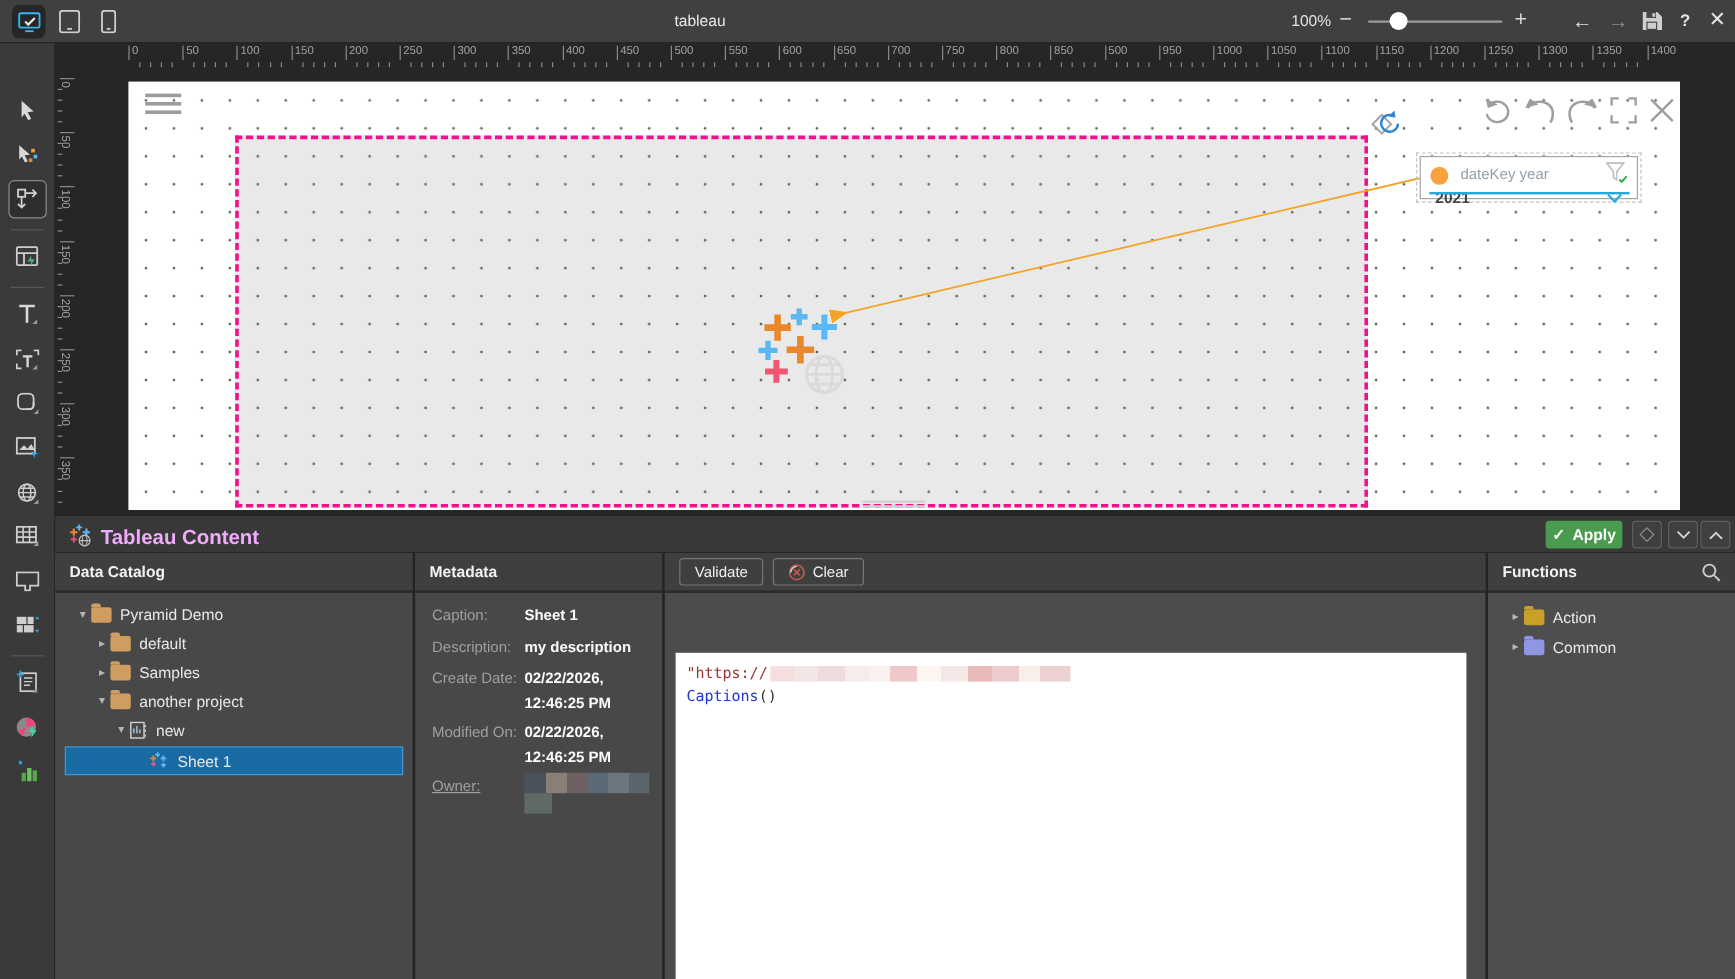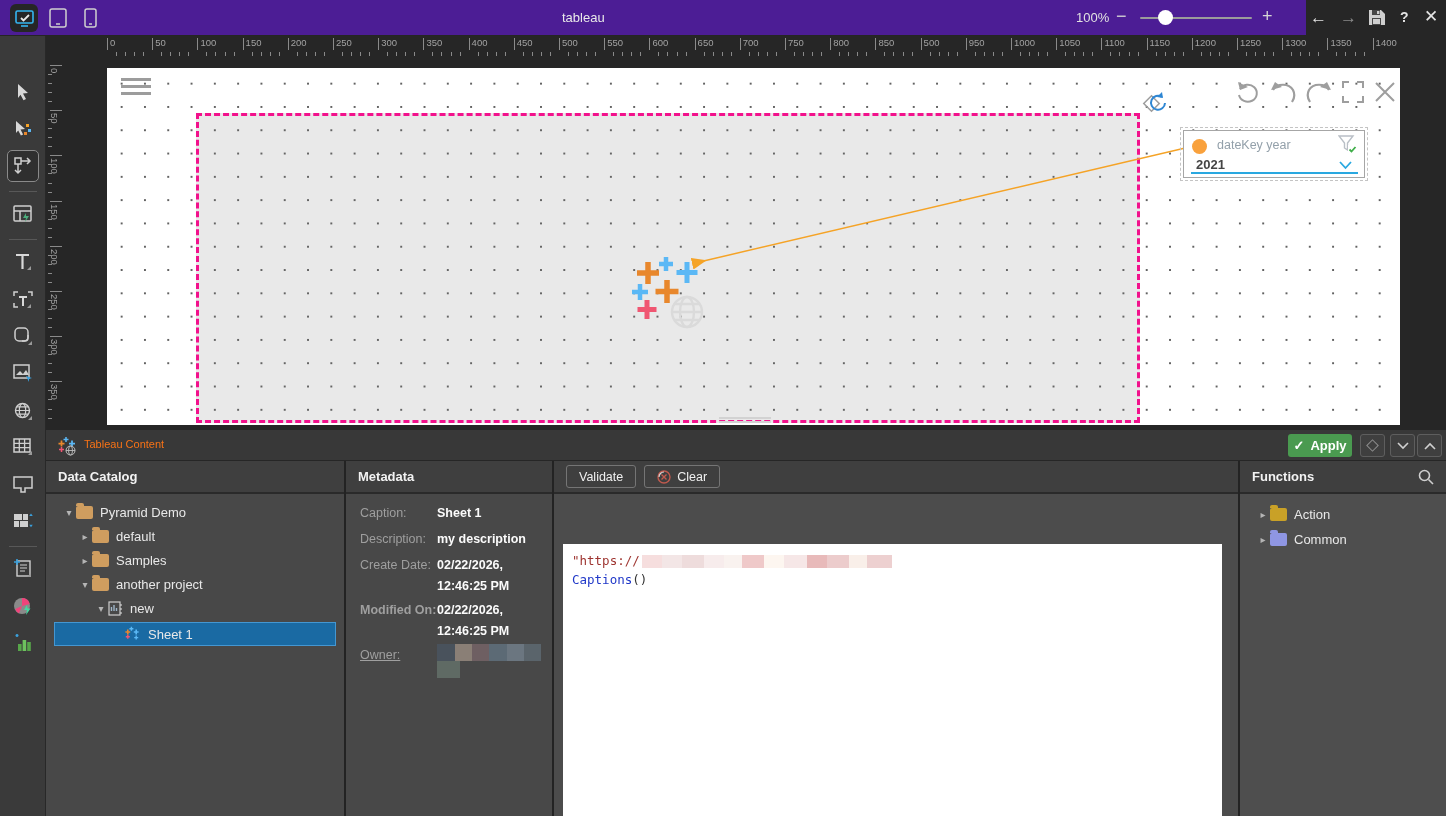--- a/index.html
+++ b/index.html
@@ -2,21 +2,21 @@
 <html><head>
 <meta charset="utf-8">
 <style>
   * { margin:0; padding:0; box-sizing:border-box; }
   html,body { width:1446px; height:816px; overflow:hidden; background:#262626;
     font-family:"Liberation Sans", sans-serif; -webkit-font-smoothing:antialiased; }
   .abs { position:absolute; }
   #stage { position:relative; width:1446px; height:816px; }
 
   
-  #topbar { left:0; top:0; width:1306px; height:36px; background:#4c1d95; border-bottom:1px solid #252525; }
+  #topbar { left:0; top:0; width:1446px; height:36px; background:#404040; border-bottom:1px solid #252525; }
   .devbtn { top:4px; width:28px; height:28px; border-radius:6px; display:flex; align-items:center; justify-content:center; }
   .devbtn.active { background:#262626; }
   #win-title { top:10px; left:562px; color:#e9e9e9; font-size:13px; }
   .tb-txt { color:#e2e2e2; font-size:13px; }
   #zoom-label { top:10px; left:1076px; }
   #zoom-minus { top:6px; left:1116px; font-size:18px; color:#d6d6d6; cursor:pointer; }
   #zoom-track { top:17px; left:1140px; width:112px; height:2px; background:#9b9b9b; border-radius:1px; }
   #zoom-knob { top:10px; left:1158px; width:15px; height:15px; background:#fff; border-radius:50%; }
   #zoom-plus { top:6px; left:1262px; font-size:18px; color:#d6d6d6; cursor:pointer; }
   .navglyph { font-size:17px; }
@@ -50,32 +50,32 @@
   #hamburger { left:14px; top:10px; width:30px; }
   #hamburger div { height:3px; background:#9c9c9c; margin-bottom:4px; }
   #sel-rect { left:89px; top:45px; width:944px; height:310px; border:3px dashed #f2118c; background:rgba(120,120,120,.16); }
   #connector-svg { left:0; top:0; pointer-events:none; }
   #resize-handle { left:612px; top:349px; width:52px; }
   #resize-handle div { height:2px; background:#d2d2d2; margin-bottom:2px; }
   #cnv-ctl-row { left:1128px; top:12px; display:flex; gap:8px; align-items:center; }
   #reset-diamond { left:1034px; top:22px; }
 
   
-  #filter-widget { left:1076px; top:62px; width:182px; height:48px; background:#fff;
+  #filter-widget { left:1076px; top:62px; width:182px; height:36px; background:#fff;
     border:1px solid #a6a6a6; outline:1px dashed #c4c4c4; outline-offset:2px; }
   #filter-dot { left:8px; top:8px; width:15px; height:15px; border-radius:50%; background:#f9a13c; }
   #filter-label { left:33px; top:7px; font-size:12.5px; color:#93a0aa; }
   #filter-funnel { right:6px; top:4px; position:absolute; }
   #filter-value { left:12px; top:26px; font-size:13px; font-weight:bold; color:#454545; }
   #filter-underline { left:7px; bottom:3px; width:167px; height:2px; background:#29a8e0; }
   #filter-chevron { right:12px; top:30px; position:absolute; }
 
   
   #content-bar { left:46px; top:430px; width:1400px; height:31px; background:#383838; border-bottom:1px solid #262626; }
-  #content-title { left:38px; top:8px; color:#f97316; font-size:11px; font-weight:normal; }
+  #content-title { left:38px; top:8px; color:#f0abfc; font-size:17px; font-weight:bold; }
   #apply-btn { left:1242px; top:4px; width:64px; height:23px; background:#4a9a50; border-radius:3px;
     color:#fff; font-size:13px; font-weight:bold; display:flex; align-items:center; justify-content:center; gap:6px; }
   .sq-btn { top:4px; width:25px; height:23px; border:1px solid #5e5e5e; border-radius:3px; background:#3f3f3f;
     display:flex; align-items:center; justify-content:center; }
   #diamond-btn { left:1314px; }
   #diamond-btn div { width:9px; height:9px; border:1.5px solid #8d8d8d; transform:rotate(45deg); }
   #down-btn { left:1344px; } #up-btn { left:1371px; }
 
   .panel { top:461px; height:355px; background:#484848; }
   .panel-header { height:33px; background:#3f3f3f; border-bottom:2px solid #2a2a2a; display:flex; align-items:center; padding:0 12px; }
@@ -631,21 +631,21 @@
       <span class="ttl">Metadata</span>
     </div>
     <div style="position:relative;">
       <div class="meta-label" style="top:12px;">Caption:</div>
       <div class="meta-value" style="top:12px;">Sheet 1</div>
       <div class="meta-label" style="top:38px;">Description:</div>
       <div class="meta-value" style="top:38px;">my description</div>
       <div class="meta-label" style="top:64px;">Create Date:</div>
       <div class="meta-value" style="top:64px;">02/22/2026,</div>
       <div class="meta-value" style="top:85px;">12:46:25 PM</div>
-      <div class="meta-label" style="top:109px;font-weight:bold;">Modified On:</div>
+      <div class="meta-label" style="top:109px;">Modified On:</div>
       <div class="meta-value" style="top:109px;">02/22/2026,</div>
       <div class="meta-value" style="top:130px;">12:46:25 PM</div>
       <div class="meta-label" style="top:154px;text-decoration:underline;">Owner:</div>
       <div id="owner-blur1" class="abs" style="top:150px;"></div>
       <div id="owner-blur2" class="abs" style="top:167px;"></div>
     </div>
   </div>
 
   <div class="abs vdiv" style="left:552px;"></div>
 

